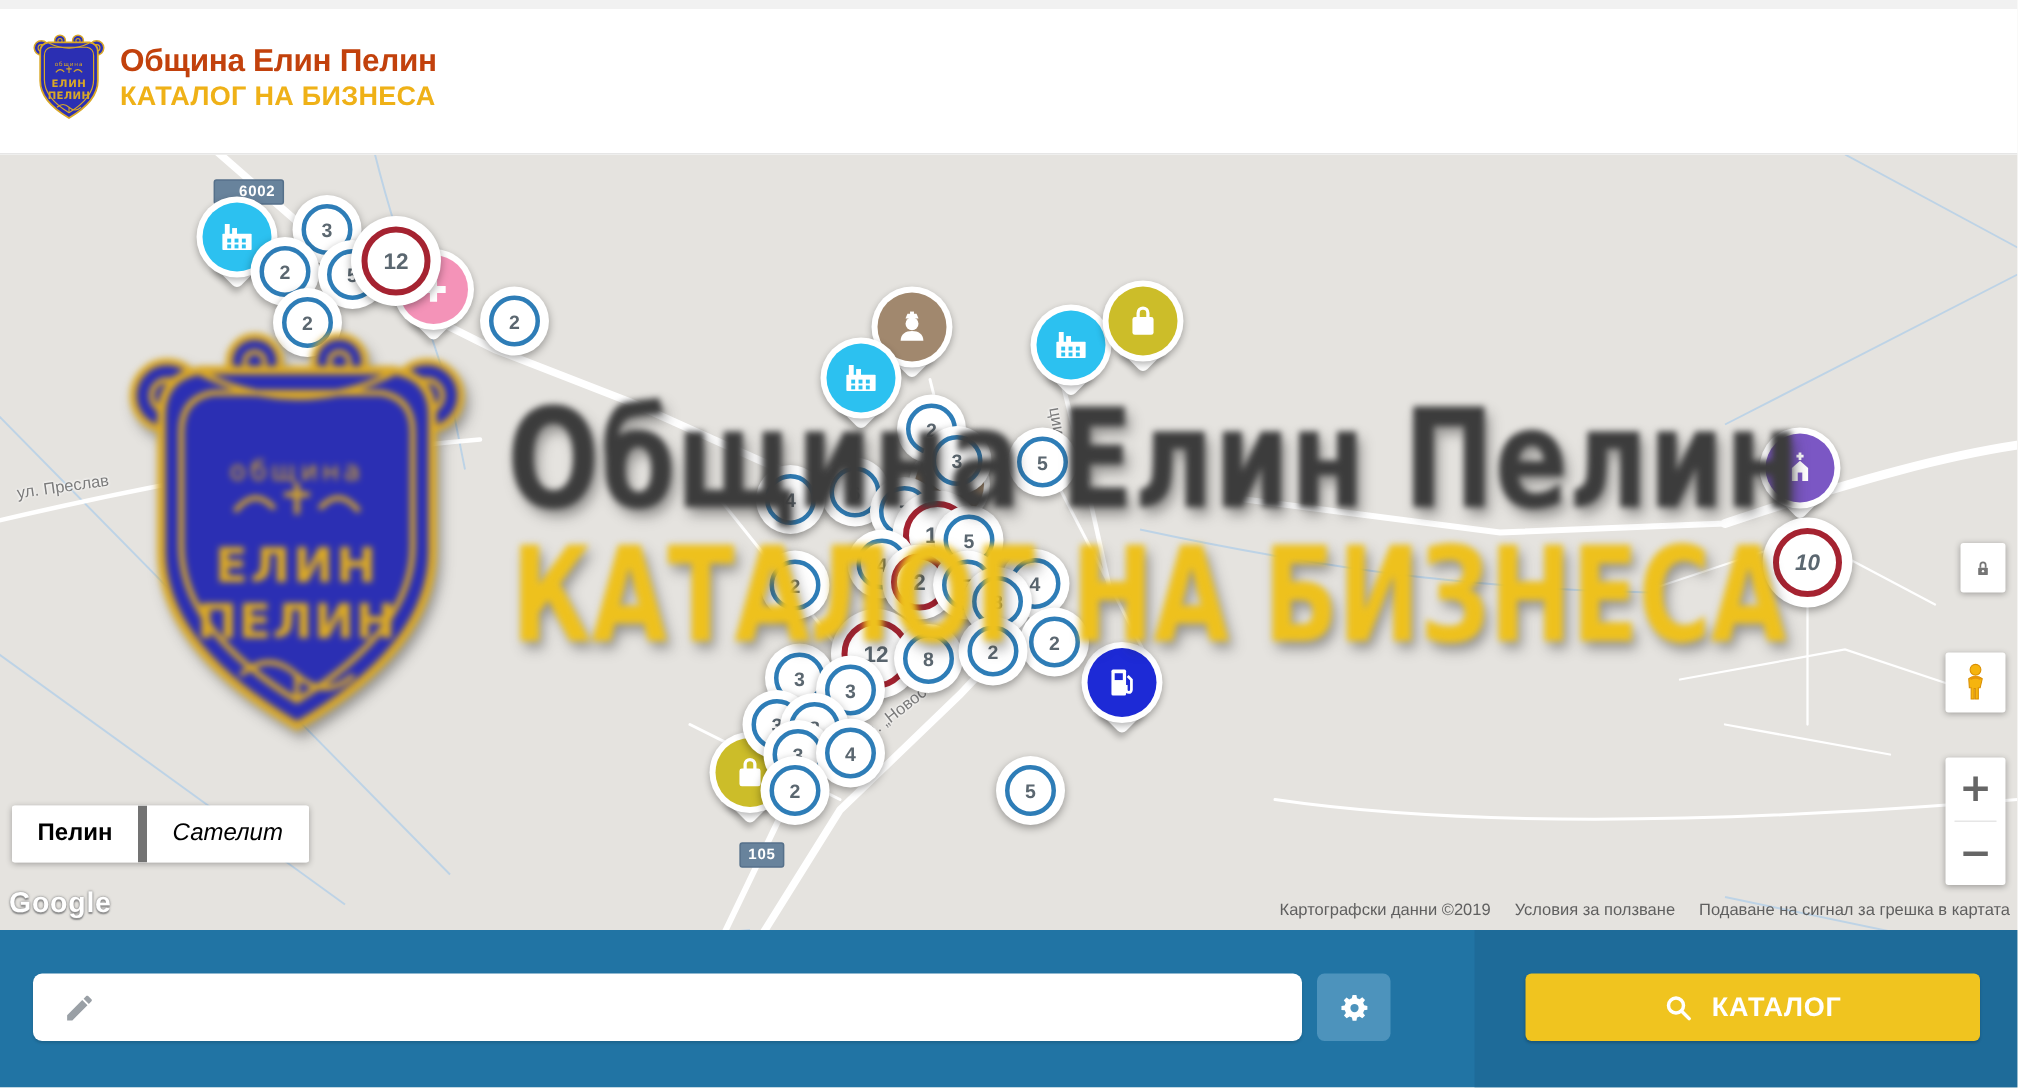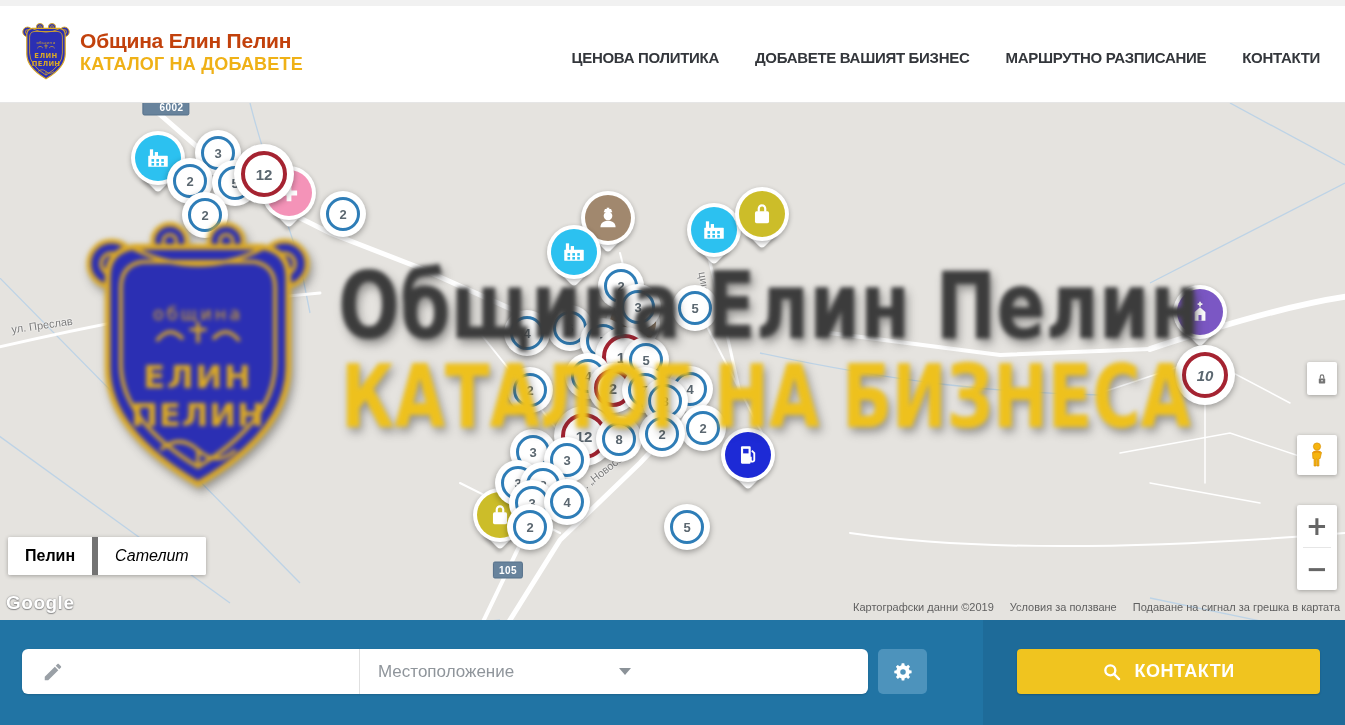--- a/index.html
+++ b/index.html
@@ -93,29 +93,23 @@
 
 <div class="stage">
 
   <div class="header">
     <div class="logo-wrap">
       <svg class="logo-crest-small">
           <use href="#crest"></use>
         </svg>
       <div class="logo-text">
         <div class="logo-title">Община Елин Пелин</div>
-        <div class="logo-subtitle">КАТАЛОГ НА ДОБАВЕТЕ</div>
+        <div class="logo-subtitle">КАТАЛОГ НА БИЗНЕСА</div>
       </div>
     </div>
-    <nav class="main-nav">
-        <div class="nav-item">ЦЕНОВА ПОЛИТИКА</div>
-        <div class="nav-item">ДОБАВЕТЕ ВАШИЯТ БИЗНЕС</div>
-        <div class="nav-item">МАРШРУТНО РАЗПИСАНИЕ</div>
-        <div class="nav-item">КОНТАКТИ</div>
-      </nav>
   </div>
 
   <div class="map">
     <svg class="roads" width="1345" height="517">
       <g stroke="#bdd3e6" stroke-width="1.3" fill="none">
         <path d="M250,0 C265,60 285,110 300,160 L310,210"></path>
         <path d="M-5,170 L300,480"></path>
         <path d="M-5,330 L230,500"></path>
         <path d="M1150,180 L1345,80"></path>
         <path d="M1230,0 L1345,62"></path>
@@ -137,21 +131,21 @@
         <path stroke-width="6" d="M1150,246 C1240,216 1300,200 1350,193"></path>
         <path stroke-width="1.5" d="M1100,290 L1205,255 L1290,300"></path>
         <path stroke-width="1.5" d="M1120,350 L1230,330 L1320,360"></path>
         <path stroke-width="1.5" d="M1205,255 L1205,380"></path>
         <path stroke-width="1.5" d="M1150,380 L1260,400"></path>
         <path stroke-width="2" d="M850,430 C1000,452 1200,442 1345,430"></path>
       </g>
     </svg>
 
     <div class="lbl-layer">
-        <span class="road-badge" style="left: 166px; top: 4px; padding-left: 16px;">6002</span>
+        <span class="road-badge" style="left: 166px; top: 25px; padding-left: 16px;">6002</span>
         <span class="road-badge" style="left: 508px; top: 467px;">105</span>
         <span class="street-label" style="left: 42px; top: 222px; transform: translate(-50%, -50%) rotate(-8deg);">ул. Преслав</span>
         <span class="street-label" style="left: 598px; top: 372px; transform: translate(-50%, -50%) rotate(-38deg);">бул. „Новосел</span>
         <span class="street-label" style="left: 704px; top: 178px; transform: translate(-50%, -50%) rotate(80deg);">ции</span>
       </div>
     <div class="markers">
         <div class="pin" style="left: 158px; top: 55px;">
           <div class="tail"></div>
           <div class="circ">
             <div class="inner" style="background:#2cc1f0">
@@ -448,34 +442,30 @@
     </div>
   </div>
 
   <div class="searchbar">
     <div class="searchbar-right"></div>
     <div class="fields">
       <div class="field-kw">
         <svg width="22" height="22" viewBox="0 0 24 24">
             <path d="M3 17.2V21h3.8L17.8 10 14 6.2 3 17.2zM20.7 7.1c.4-.4.4-1 0-1.4l-2.4-2.4c-.4-.4-1-.4-1.4 0L15 5.2 18.8 9z" fill="#9aa0a6"></path>
           </svg>
-      </div>
-      <div class="select-box select-loc">
-        <span class="sel-label">Местоположение</span>
-        <span class="caret"></span>
       </div>
     </div>
     <button class="gear-btn">
       <svg width="22" height="22" viewBox="0 0 24 24">
           <path fill="#fff" d="M10.6 2.5h2.8l.45 2.35a7.2 7.2 0 0 1 1.85.77l1.95-1.4 2 2-1.4 1.95c.33.58.59 1.2.77 1.85l2.35.45v2.8l-2.35.45a7.2 7.2 0 0 1-.77 1.85l1.4 1.95-2 2-1.95-1.4a7.2 7.2 0 0 1-1.85.77l-.45 2.35h-2.8l-.45-2.35a7.2 7.2 0 0 1-1.85-.77l-1.95 1.4-2-2 1.4-1.95a7.2 7.2 0 0 1-.77-1.85L2.5 13.4v-2.8l2.35-.45c.18-.65.44-1.27.77-1.85l-1.4-1.95 2-2 1.95 1.4a7.2 7.2 0 0 1 1.85-.77z"></path>
           <circle cx="12" cy="12" r="3" fill="#4d93bc"></circle>
         </svg>
     </button>
     <button class="search-btn">
       <svg width="20" height="20" viewBox="0 0 24 24">
           <circle cx="10" cy="10" r="6" stroke="#fff" stroke-width="2.8" fill="none"></circle>
           <path d="M14.6 14.6 L20.5 20.5" stroke="#fff" stroke-width="2.8" stroke-linecap="round"></path>
         </svg>
-      <span class="btn-label">КОНТАКТИ</span>
+      <span class="btn-label">КАТАЛОГ</span>
     </button>
   </div>
 
 </div>
 
 </body></html>

